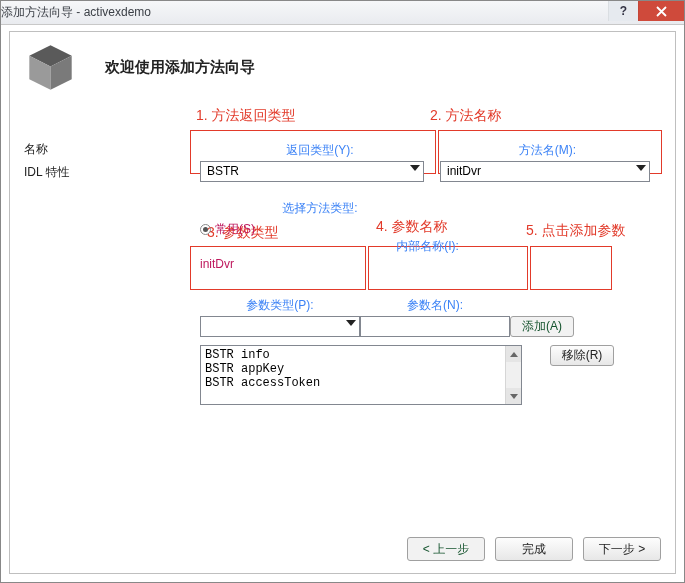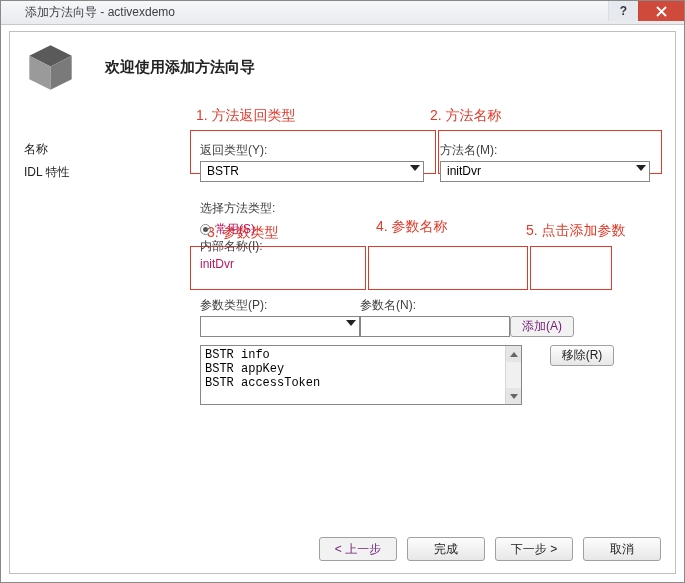--- a/index.html
+++ b/index.html
@@ -14,21 +14,21 @@
     position: relative;
     border: 1px solid #888;
   }
   
   .titlebar {
     height: 24px;
     background: linear-gradient(#f6f7f9, #e9ebef);
     border-bottom: 1px solid #c8c8c8;
     display: flex;
     align-items: center;
-    padding-left: 24px;
+    padding-left: 0;
     position: relative;
   }
   .title-text { color: #3b3f46; }
   .title-controls {
     position: absolute;
     right: 0; top: 0;
     display: flex;
     height: 20px;
   }
   .title-btn {
@@ -74,21 +74,21 @@
     color: #222;
   }
   
   .form-area {
     position: absolute;
     left: 190px; top: 110px; right: 20px;
   }
   .row { display: flex; }
   .col-left { width: 240px; position: relative; }
   .col-right { flex: 1; position: relative; }
-  .lbl { color: #404040; margin-bottom: 2px; display:block; }
+  .lbl { color: #3b82f6; margin-bottom: 2px; display:block;text-align:center; }
   .combo {
     width: 224px; height: 21px;
     border: 1px solid #828790;
     background: #fff;
     position: relative;
   }
   .combo .combo-text { position:absolute; left:6px; top:2px; }
   .combo .arrow {
     position:absolute; right:3px; top:3px;
     width:0;height:0;border-left:5px solid transparent;border-right:5px solid transparent;border-top:6px solid #222;
@@ -106,21 +106,21 @@
   .btn {
     height:21px; min-width:64px;
     border:1px solid #a0a0a0;
     background:linear-gradient(#fdfdfd,#e7e7e7);
     border-radius:3px;
     display:inline-flex;align-items:center;justify-content:center;
     padding:0 10px;
     font-size:12px;
     color:#222;
   }
-  .btn.disabled { color:#701a75; background:#f2f2f2; }
+  .btn.disabled { color:#14532d; background:#f2f2f2; }
   .listbox {
     width:322px; height:60px;
     border:1px solid #828790;
     background:#fff;
     font-family: "Courier New", monospace;
     font-size:12px;
     padding:2px 4px;
     position:relative;
     overflow:hidden;
   }
@@ -251,15 +251,14 @@
         </div>
       </div>
       <div class="btn">移除(R)</div>
     </div>
   </div>
 
   <div class="bottom-buttons">
     <div class="btn disabled">&lt; 上一步</div>
     <div class="btn">完成</div>
     <div class="btn">下一步 &gt;</div>
-    <div class="btn">取消</div>
   </div>
 </div>
 
 </body></html>

